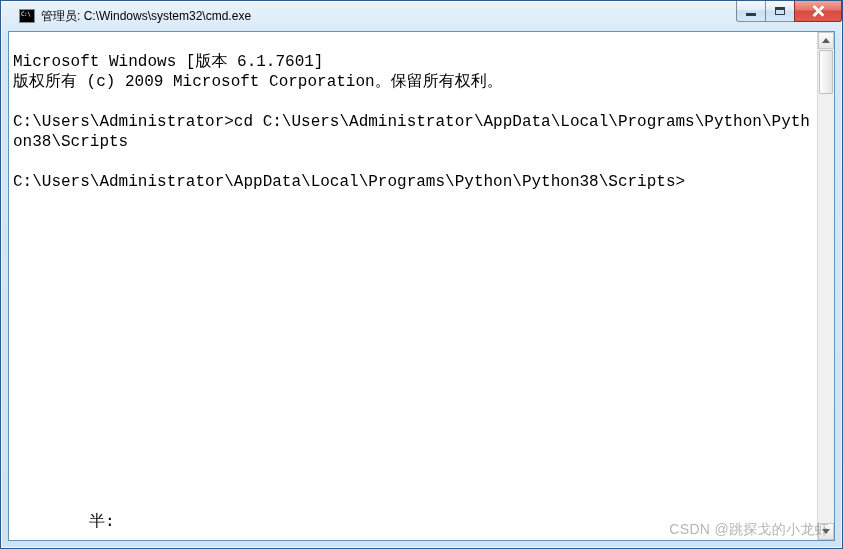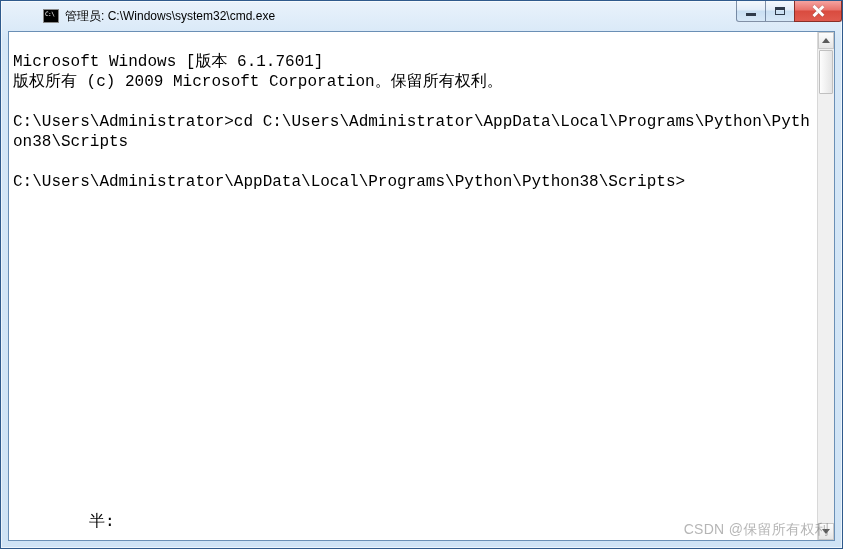--- a/index.html
+++ b/index.html
@@ -17,23 +17,22 @@
       width: 843px;
       height: 549px;
       border: 1px solid #2f5a8c;
       background: linear-gradient(to bottom, #e9f2fb 0, #d5e7f7 40px, #cfe3f5 100%);
       box-shadow: inset 0 0 0 1px rgba(255,255,255,0.6);
     }
     .titlebar {
       height: 30px;
       display: flex;
       align-items: center;
-      padding-left: 6px;
-      position: relative;
-      margin-left: 36px;
+      padding-left: 18px;
+      position: relative;
     }
     .app-icon {
       width: 16px; height: 14px;
       background: #000;
       border: 1px solid #888;
       position: relative;
       margin-right: 6px;
       flex-shrink: 0;
     }
     .app-icon::before {
@@ -201,13 +200,13 @@
         </div>
       <div class="sb-thumb"></div>
       <div class="sb-btn down">
           <div class="sb-arrow"></div>
         </div>
     </div>
     <div class="footer-text">半:</div>
   </div>
 </div>
 
-<div class="watermark">CSDN @保留所有权利</div>
+<div class="watermark">CSDN @跳探戈的小龙虾</div>
 
 </body></html>

